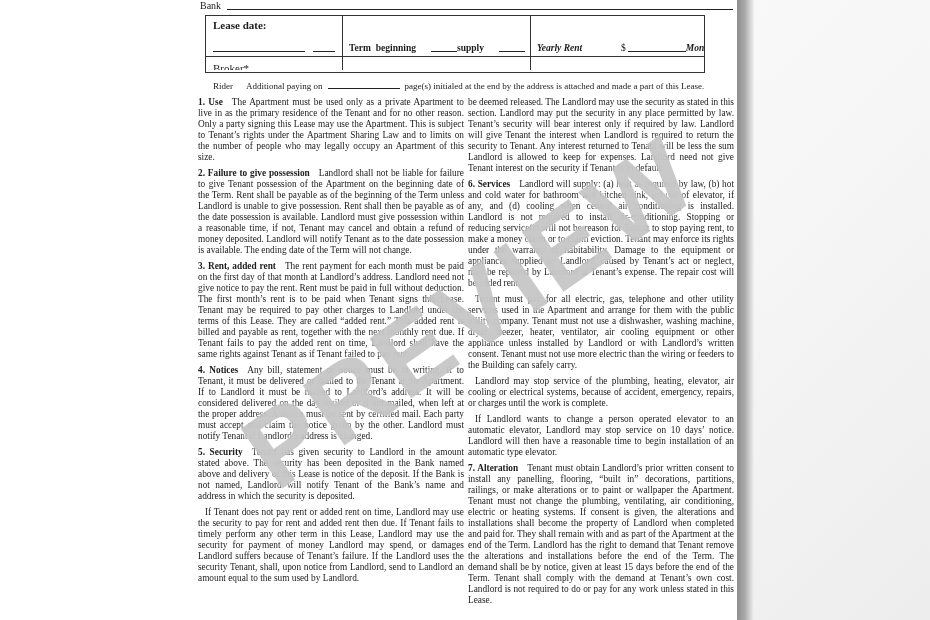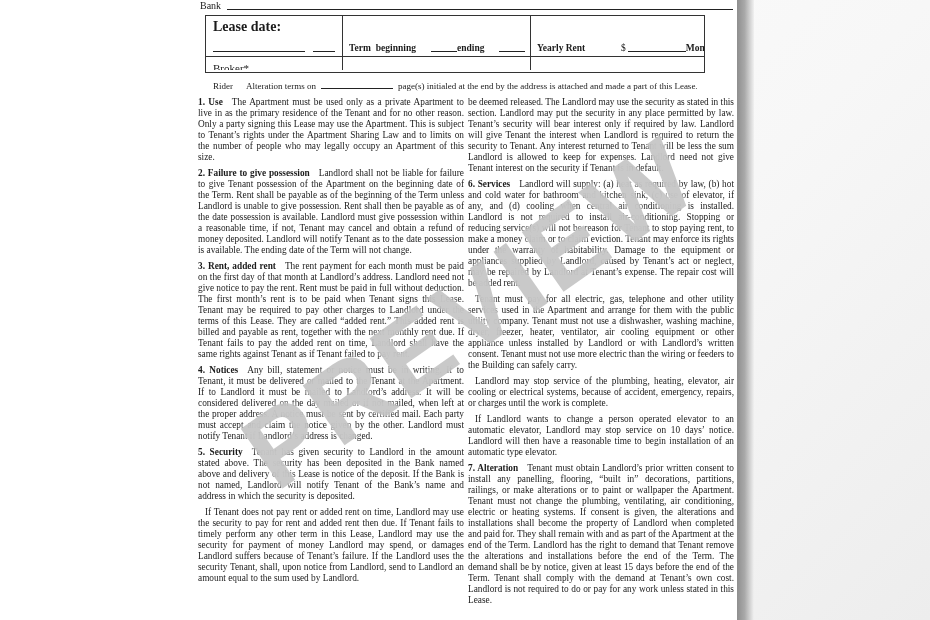--- a/index.html
+++ b/index.html
@@ -25,28 +25,28 @@
   .info-table{
     position:absolute;left:205px;top:15px;width:498px;height:56px;
     border:1.5px solid #333;display:grid;
     grid-template-columns:137px 188px 173px;grid-template-rows:41px 13px;
     box-sizing:content-box;
   }
   .cell{box-sizing:border-box;overflow:hidden;}
   .vline{border-right:1px solid #333;}
   .hline{border-bottom:1px solid #333;}
   .c1r1{padding:3px 7px 4px;display:flex;flex-direction:column;justify-content:space-between;}
-  .lease-date-lbl{font-weight:bold;font-size:14px;}
+  .lease-date-lbl{font-weight:bold;font-size:11px;}
   .lines-row{display:flex;justify-content:space-between;align-items:flex-end;}
   .c2r1,.c3r1{padding:2px 6px 3px;display:flex;justify-content:space-between;}
   .trow{display:flex;align-items:flex-end;}
   .trow .lbl{font-weight:bold;font-size:9.5px;line-height:10px;white-space:nowrap;}
   .trow .blank{margin-left:5px;margin-bottom:1px;}
   .trow .short{width:26px;margin-left:10px;flex:none;}
-  .c3r1 .lbl{width:84px;}
+  .c3r1 .lbl{width:84px;font-style:italic;}
   .c3r1 .dollar{font-size:9.5px;line-height:10px;margin-right:2px;}
   .c3r1 .blank{width:58px;flex:none;margin-left:0;}
   .c1r2{padding:1px 7px;}
   .broker-lbl{font-weight:normal;font-size:11px;line-height:11px;}
   
   .rider-line{position:absolute;left:213px;top:79px;width:522px;font-size:9px;white-space:nowrap;}
   .rider-line .b{font-weight:normal;margin-right:13px;}
   .rider-blank{width:72px;margin:0 5px;}
   
   .col{position:absolute;top:97px;width:266px;font-size:9.3px;line-height:11px;text-align:justify;}
@@ -89,21 +89,21 @@
       <div class="trow">
         <span class="lbl">Term</span>
         <span class="blank grow"></span>
       </div>
       <div class="trow">
         <span class="lbl">beginning</span>
         <span class="blank grow"></span>
         <span class="blank short"></span>
       </div>
       <div class="trow">
-        <span class="lbl">ending</span>
+        <span class="lbl">supply</span>
         <span class="blank grow"></span>
         <span class="blank short"></span>
       </div>
     </div>
     <div class="cell hline c3r1">
       <div class="trow">
         <span class="lbl">Yearly Rent</span>
         <span class="dollar">$</span>
         <span class="blank"></span>
       </div>
@@ -119,21 +119,21 @@
       </div>
     </div>
     <div class="cell vline c1r2">
       <span class="broker-lbl">Broker*</span>
     </div>
     <div class="cell vline c2r2"></div>
     <div class="cell c3r2"></div>
   </div>
 
   <div class="rider-line">
-    <span class="b">Rider</span><span>Alteration terms on</span><span class="blank rider-blank"></span><span>page(s) initialed at the end by the address is attached and made a part of this Lease.</span>
+    <span class="b">Rider</span><span>Additional paying on</span><span class="blank rider-blank"></span><span>page(s) initialed at the end by the address is attached and made a part of this Lease.</span>
   </div>
 
   <div class="col col-left">
     <p class="para">
       <span class="ph">1. Use</span><span>The Apartment must be used only as a private Apartment to live in as the primary residence of the Tenant and for no other reason. Only a party signing this Lease may use the Apartment. This is subject to Tenant’s rights under the Apartment Sharing Law and to limits on the number of people who may legally occupy an Apartment of this size.</span>
     </p>
     <p class="para">
       <span class="ph">2. Failure to give possession</span><span>Landlord shall not be liable for failure to give Tenant possession of the Apartment on the beginning date of the Term. Rent shall be payable as of the beginning of the Term unless Landlord is unable to give possession. Rent shall then be payable as of the date possession is available. Landlord must give possession within a reasonable time, if not, Tenant may cancel and obtain a refund of money deposited. Landlord will notify Tenant as to the date possession is available. The ending date of the Term will not change.</span>
     </p>
     <p class="para">

